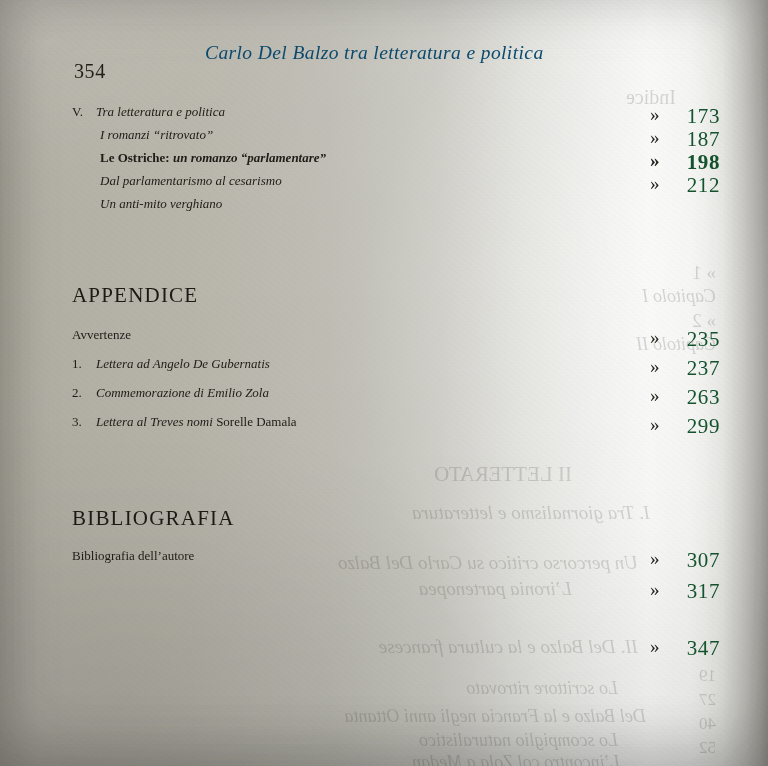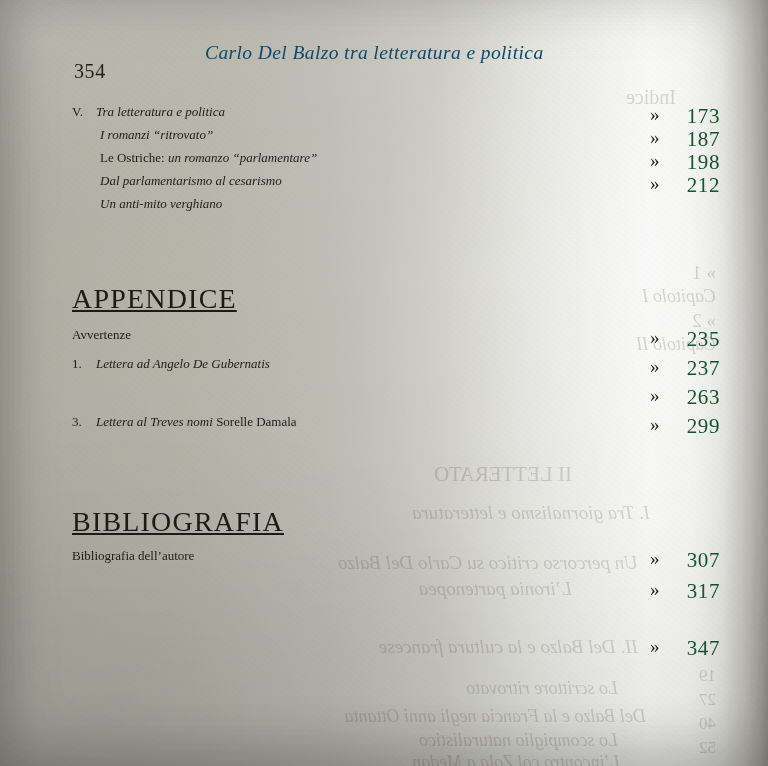--- a/index.html
+++ b/index.html
@@ -168,25 +168,24 @@
     letter-spacing: 0.6px;
     color: #14532d;
   }
 
   .ital { font-style: italic; }
   .rom  { font-style: normal; }
 
   .heading {
     position: absolute;
     left: 72px;
-    font-size: 28px;
+    font-size: 21px;
     letter-spacing: 1.2px;
     color: #1c1a14;
     white-space: nowrap;
-    text-decoration: underline;
   }
 
   .numlabel {
     display: inline-block;
     min-width: 24px;
     font-style: normal;
   }
 
   
   .content, .content * { text-rendering: optimizeLegibility; }
@@ -244,21 +243,21 @@
         <div class="row" style="top: 104px;">
           <span class="label"><span class="numlabel">V. </span><span class="ital">Tra letteratura e politica</span></span>
           <span class="guill">»</span>
           <span class="num">173</span>
         </div>
         <div class="row indent" style="top: 127px;">
           <span class="label"><span class="ital">I romanzi “ritrovato”</span></span>
           <span class="guill">»</span>
           <span class="num">187</span>
         </div>
-        <div class="row indent" style="top: 150px;">
+        <div class="row indent" style="top: 150px; font-weight: bold;">
           <span class="label"><span class="rom">Le Ostriche:</span><span class="ital"> un romanzo “parlamentare”</span></span>
           <span class="guill">»</span>
           <span class="num">198</span>
         </div>
         <div class="row indent" style="top: 173px;">
           <span class="label"><span class="ital">Dal parlamentarismo al cesarismo</span></span>
           <span class="guill">»</span>
           <span class="num">212</span>
         </div>
         <div class="row indent" style="top: 196px;">
@@ -269,20 +268,21 @@
           <span class="label"><span class="rom">Avvertenze</span></span>
           <span class="guill">»</span>
           <span class="num">235</span>
         </div>
         <div class="row" style="top: 356px;">
           <span class="label"><span class="numlabel">1. </span><span class="ital">Lettera ad Angelo De Gubernatis</span></span>
           <span class="guill">»</span>
           <span class="num">237</span>
         </div>
         <div class="row" style="top: 385px;">
+          <span class="label"><span class="numlabel">2. </span><span class="ital">Commemorazione di Emilio Zola</span></span>
           <span class="guill">»</span>
           <span class="num">263</span>
         </div>
         <div class="row" style="top: 414px;">
           <span class="label"><span class="numlabel">3. </span><span class="ital">Lettera al Treves nomi </span><span class="rom">Sorelle Damala</span></span>
           <span class="guill">»</span>
           <span class="num">299</span>
         </div>
         <div class="heading" style="top: 506px;">BIBLIOGRAFIA</div>
         <div class="row" style="top: 548px;">

